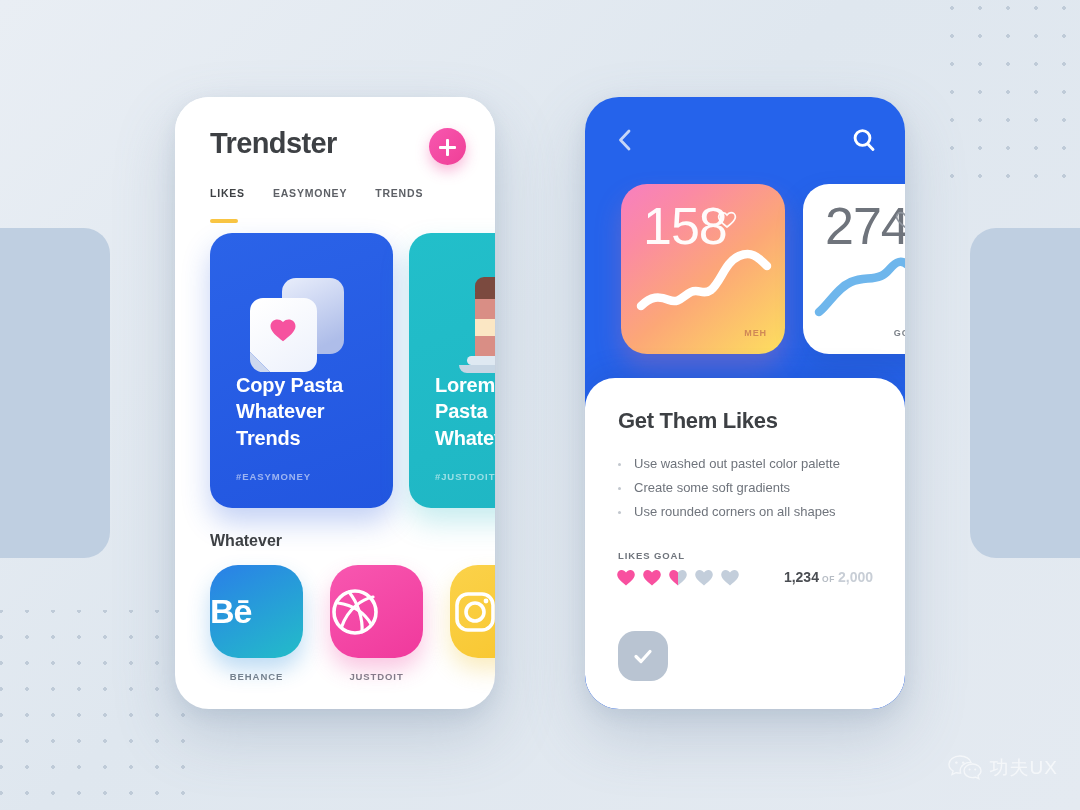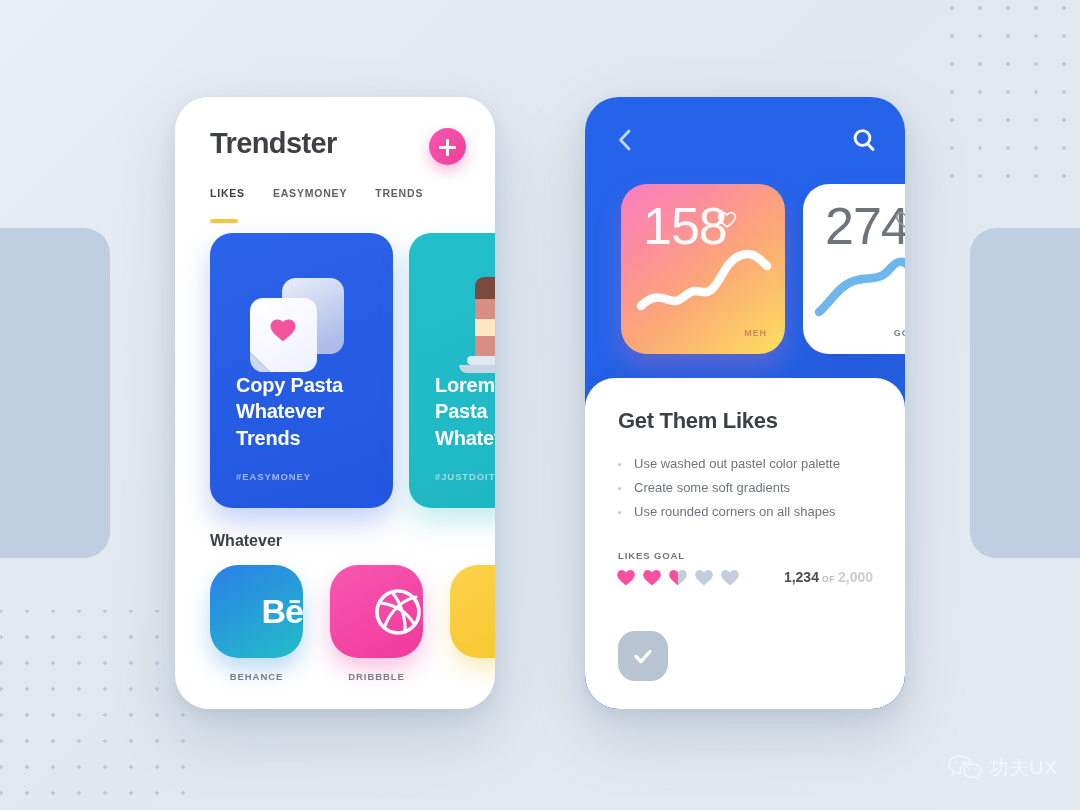--- a/index.html
+++ b/index.html
@@ -173,21 +173,21 @@
     left: 35px; top: 468px;
     display: flex;
     gap: 27px;
   }
   .net-item { width: 93px; text-align: center; flex: 0 0 auto; }
   .net-tile {
     width: 93px; height: 93px;
     border-radius: 28px;
     position: relative;
     cursor: pointer;
-    display: flex; align-items: center; justify-content: flex-end;
+    display: flex; align-items: center; justify-content: flex-start;
   }
   .net-tile.behance  { background: linear-gradient(150deg,#2a7fe8 0%, #23bdc8 100%); box-shadow: 0 12px 22px rgba(40,140,220,.30); }
   .net-tile.dribbble { background: linear-gradient(150deg,#f857b0 0%, #f0399c 100%); box-shadow: 0 12px 22px rgba(240,70,160,.30); }
   .net-tile.instagram{ background: linear-gradient(150deg,#fbd24a 0%, #f8c62e 100%); box-shadow: 0 12px 22px rgba(240,195,50,.30); }
   .net-label {
     margin-top: 13px;
     font-size: 9.5px;
     font-weight: bold;
     letter-spacing: .9px;
     color: #7b8088;
@@ -401,21 +401,21 @@
 
     <div class="net-item">
       <div class="net-tile dribbble">
         <svg width="50" height="50" viewBox="0 0 50 50">
           <circle cx="25" cy="25" r="21" fill="none" stroke="#fff" stroke-width="3.6"></circle>
           <path d="M8 16 c14 2 26 9 33 21" fill="none" stroke="#fff" stroke-width="3.2" stroke-linecap="round"></path>
           <path d="M12 39 c6 -17 20 -27 31 -29" fill="none" stroke="#fff" stroke-width="3.2" stroke-linecap="round"></path>
           <path d="M19 5 c9 11 14 27 13 40" fill="none" stroke="#fff" stroke-width="3.2" stroke-linecap="round"></path>
         </svg>
       </div>
-      <div class="net-label">DRIBBBLE</div>
+      <div class="net-label">JUSTDOIT</div>
     </div>
 
     <div class="net-item">
       <div class="net-tile instagram">
         <svg width="50" height="50" viewBox="0 0 50 50">
           <rect x="7" y="7" width="36" height="36" rx="11" fill="none" stroke="#fff" stroke-width="3.6"></rect>
           <circle cx="25" cy="25" r="9" fill="none" stroke="#fff" stroke-width="3.6"></circle>
           <circle cx="36" cy="14" r="2.4" fill="#fff"></circle>
         </svg>
       </div>

